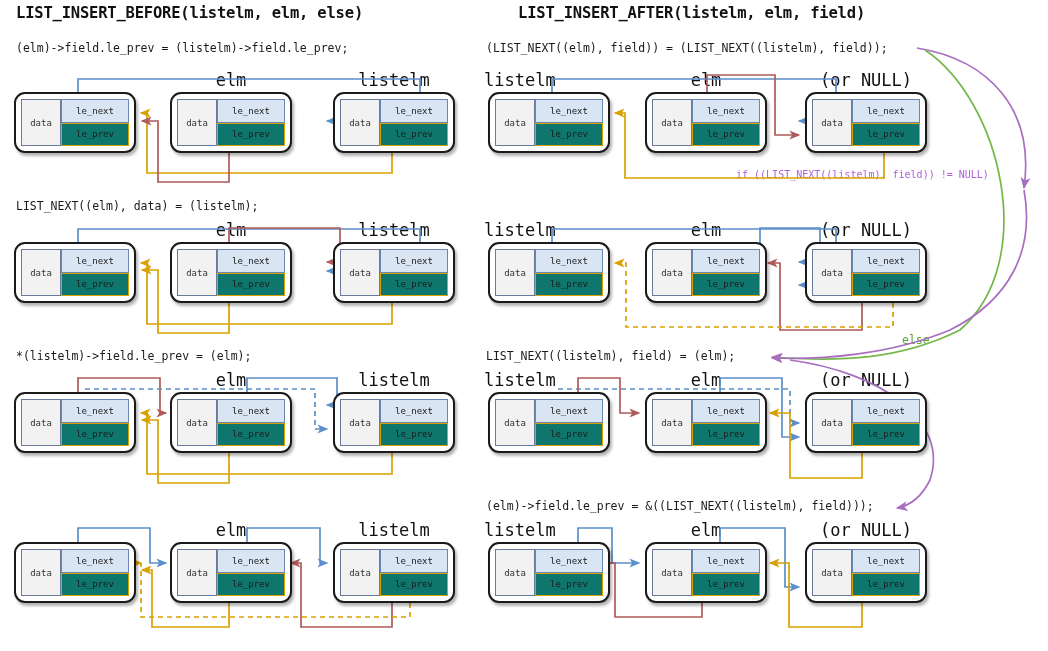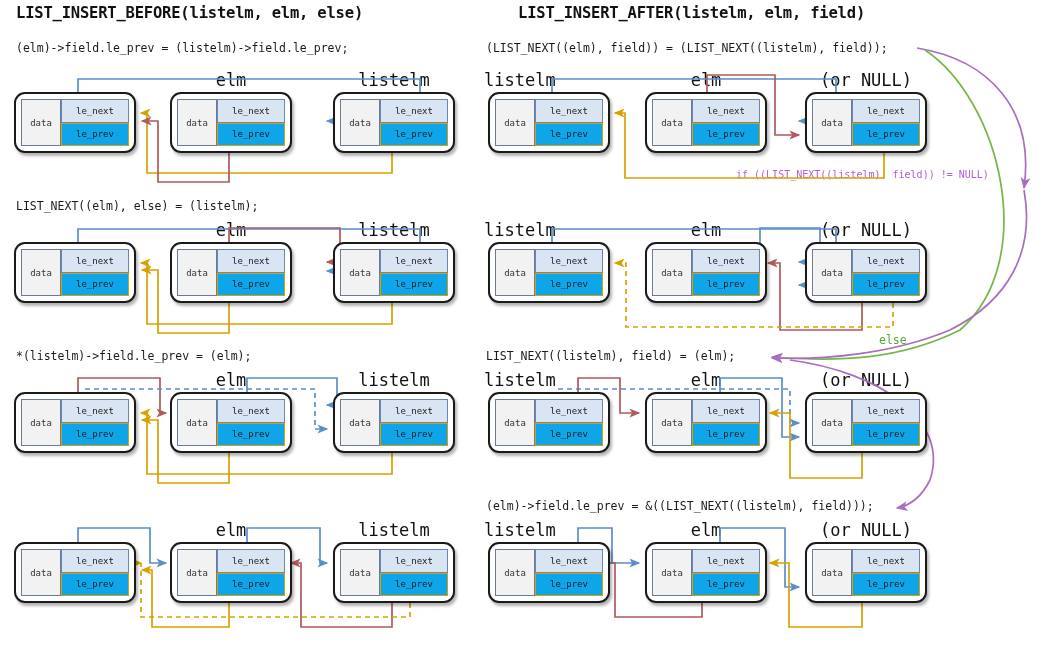--- a/index.html
+++ b/index.html
@@ -47,43 +47,43 @@
   }
   .node .fields{
     width:63%;display:flex;flex-direction:column;box-sizing:border-box;
   }
   .node .next{
     flex:1;border:1px solid #6b85b5;background:#d9e5f3;
     display:flex;align-items:center;justify-content:center;
     font-size:9px;color:#1a1a1a;box-sizing:border-box;
   }
   .node .prev{
-    flex:1;border:1px solid #d9a100;background:#0ea5e9;
+    flex:1;border:1px solid #d9a100;background:#0f766e;
     display:flex;align-items:center;justify-content:center;
     font-size:9px;color:#1a1a1a;box-sizing:border-box;
   }
 </style>
 </head>
 <body>
 
 <div class="stage">
 
   <div class="title" style="left:16px;top:4px;">LIST_INSERT_BEFORE(listelm, elm, else)</div>
   <div class="title" style="left:486px;top:4px;margin-left:32px;">LIST_INSERT_AFTER(listelm, elm, field)</div>
 
   <div class="codeline" style="left:16px;top:41px;">(elm)-&gt;field.le_prev = (listelm)-&gt;field.le_prev;</div>
-  <div class="codeline" style="left:16px;top:199px;">LIST_NEXT((elm), else) = (listelm);</div>
+  <div class="codeline" style="left:16px;top:199px;">LIST_NEXT((elm), data) = (listelm);</div>
   <div class="codeline" style="left:16px;top:349px;">*(listelm)-&gt;field.le_prev = (elm);</div>
 
   <div class="codeline" style="left:486px;top:41px;">(LIST_NEXT((elm), field)) = (LIST_NEXT((listelm), field));</div>
   <div class="codeline" style="left:486px;top:349px;">LIST_NEXT((listelm), field) = (elm);</div>
   <div class="codeline" style="left:486px;top:499px;">(elm)-&gt;field.le_prev = &amp;((LIST_NEXT((listelm), field)));</div>
 
   <div class="cond" style="left:736px;top:169px;">if ((LIST_NEXT((listelm), field)) != NULL)</div>
-  <div class="elsetag" style="left:879px;top:333px;">else</div>
+  <div class="elsetag" style="left:902px;top:333px;">else</div>
 
   <div class="ptr" style="left:170px;top:70px;width:122px;">elm</div>
   <div class="ptr" style="left:333px;top:70px;width:122px;">listelm</div>
 
   <div class="ptr" style="left:170px;top:220px;width:122px;">elm</div>
   <div class="ptr" style="left:333px;top:220px;width:122px;">listelm</div>
 
   <div class="ptr" style="left:170px;top:370px;width:122px;">elm</div>
   <div class="ptr" style="left:333px;top:370px;width:122px;">listelm</div>
 

